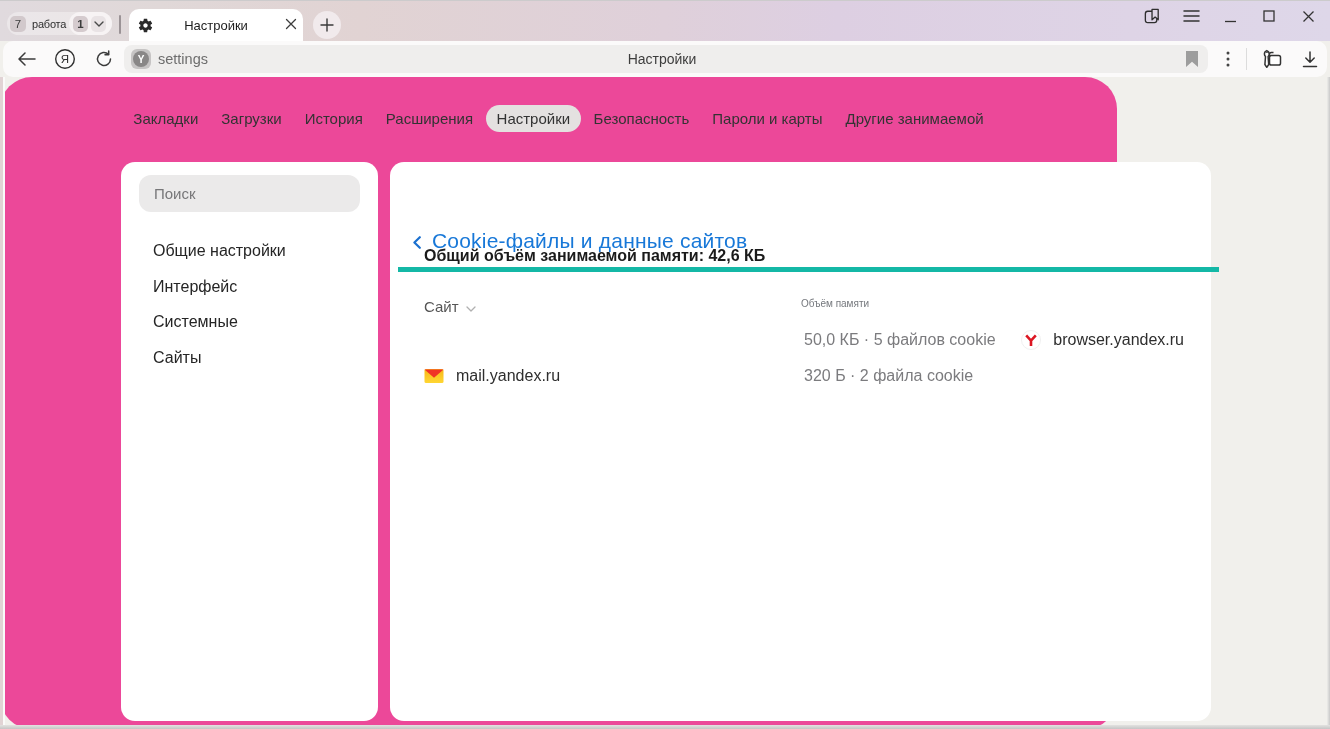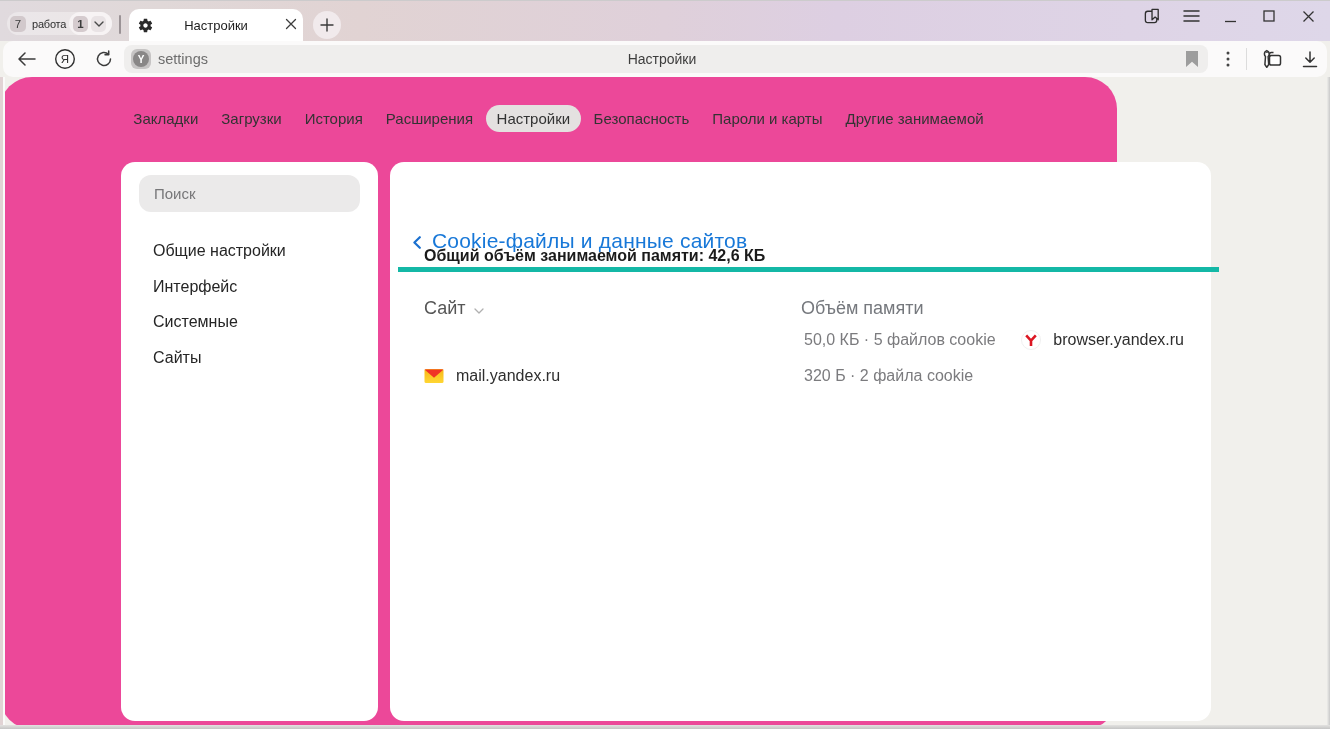--- a/index.html
+++ b/index.html
@@ -99,22 +99,22 @@
 #maincard { left:390px; top:85px; width:821px; height:559px; }
 #mchead { position:absolute; left:8px; top:0; width:100%; height:62px; border-bottom:5px solid #14b8a6;margin-top:48px; }
 #mctitle { position:absolute; left:34px; top:19px; font-size:21px; color:#1878d8; letter-spacing:0.2px; }
 #mcback { position:absolute; left:15px; top:26px; }
 #delbox {
   position:absolute; right:14px; top:14px; width:122px; height:36px;
   border:4px solid #f3c116; display:flex; align-items:center; justify-content:center;
   font-size:13px; color:#2e7fd2;
 }
 #totals { position:absolute; left:34px; top:85px; font-size:16px; font-weight:bold; color:#1b1b1b; }
-#th { position:absolute; left:34px; top:136px; font-size:18px; color:#565656; }
-#thr { position:absolute; left:411px; top:136px; font-size:18px; color:#75787d; }
+#th { position:absolute; left:34px; top:136px; font-size:15px; color:#565656; }
+#thr { position:absolute; left:411px; top:136px; font-size:10px; color:#75787d; }
 .row { position:absolute; left:34px; width:760px; height:20px; display:flex; align-items:center; }
 .row .site { font-size:16px; color:#2e2e2e; margin-left:12px; }
 .row .mem { position:absolute; left:380px; font-size:16px; color:#7b7b7e; }
 </style>
 </head>
 <body>
 
 <div id="topbar" class="abs">
   <div id="grouppill" class="abs">
     <div class="num7">7</div>

